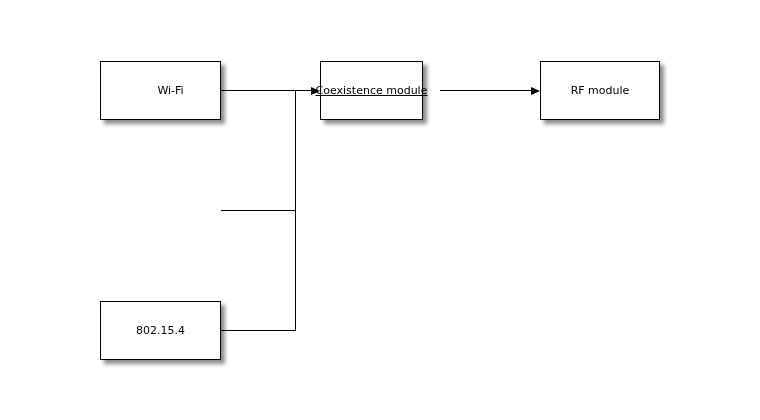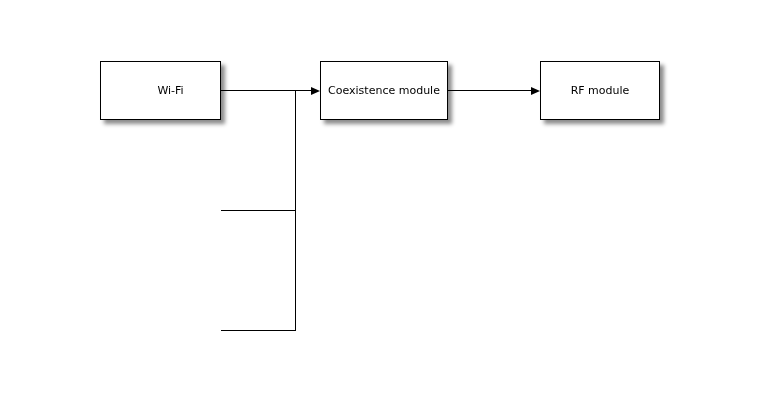--- a/index.html
+++ b/index.html
@@ -24,21 +24,21 @@
   .node-label {
     font-size: 11px;
     line-height: 1;
     color: #000000;
     white-space: nowrap;
     text-align: center;
   }
   #node-wifi        { left: 100px; top: 61px;  width: 121px; height: 59px; padding-left: 20px; }
   #node-bluetooth   { left: 100px; top: 181px; width: 121px; height: 59px; }
   #node-zigbee      { left: 100px; top: 301px; width: 121px; height: 59px; }
-  #node-coexistence { left: 320px; top: 61px;  width: 128px; height: 59px; }
+  #node-coexistence { left: 320px; top: 61px;  width: 103px; height: 59px; text-decoration: underline; }
   #node-rf          { left: 540px; top: 61px;  width: 120px; height: 59px; }
 
   .edge { position: absolute; background: #000000; }
   .edge.h { height: 1px; }
   .edge.v { width: 1px; }
 
   #edge-wifi-trunk   { left: 221px; top: 90px;  width: 90px; }
   #edge-bt-trunk     { left: 221px; top: 210px; width: 74px; }
   #edge-zb-trunk     { left: 221px; top: 330px; width: 74px; }
   #edge-trunk-vert   { left: 295px; top: 90px;  height: 241px; }
@@ -66,20 +66,23 @@
   <div class="edge h" id="edge-coex-rf"></div>
 
   <div class="arrow" id="arrow-into-coex"></div>
   <div class="arrow" id="arrow-into-rf"></div>
 
   <div class="node" id="node-wifi">
     <span class="node-label">Wi-Fi</span>
   </div>
 
 
+  <div class="node" id="node-zigbee">
+    <span class="node-label">802.15.4</span>
+  </div>
 
   <div class="node" id="node-coexistence">
     <span class="node-label">Coexistence module</span>
   </div>
 
   <div class="node" id="node-rf">
     <span class="node-label">RF module</span>
   </div>
 
 </div>

